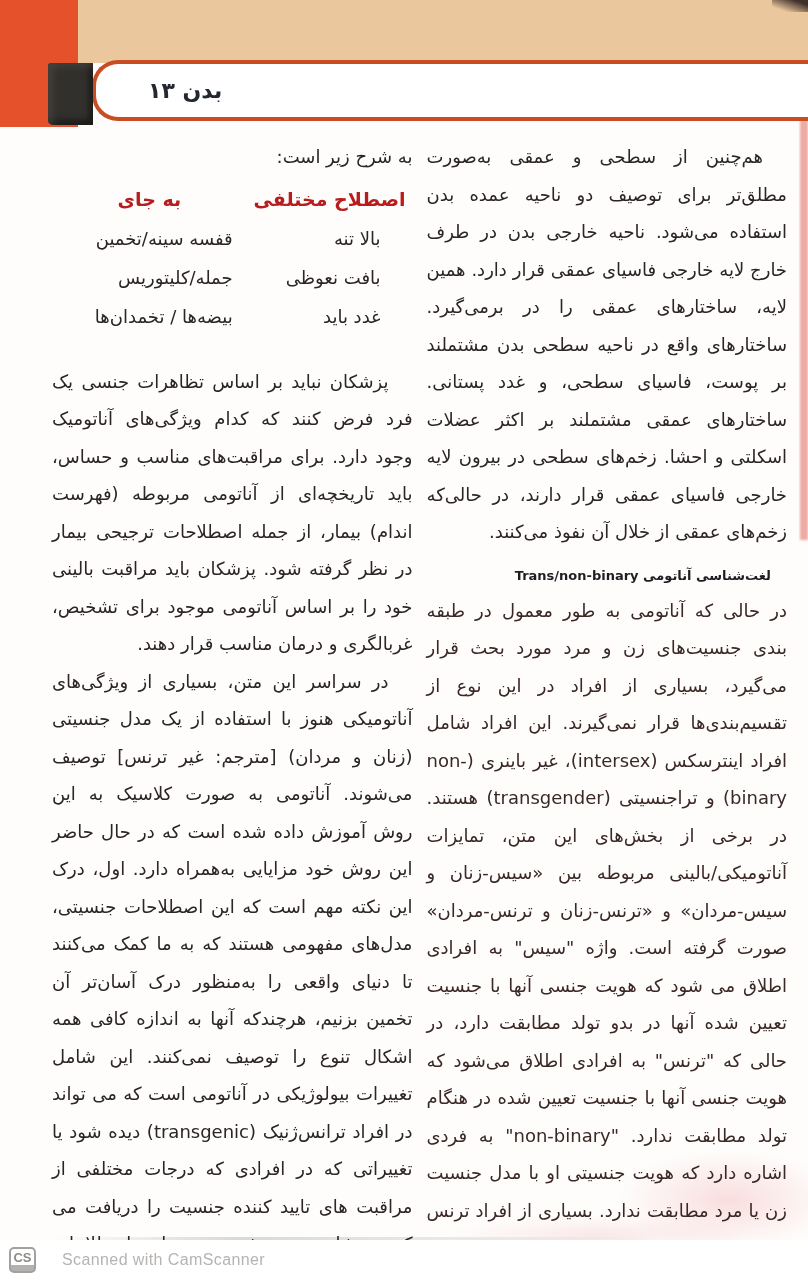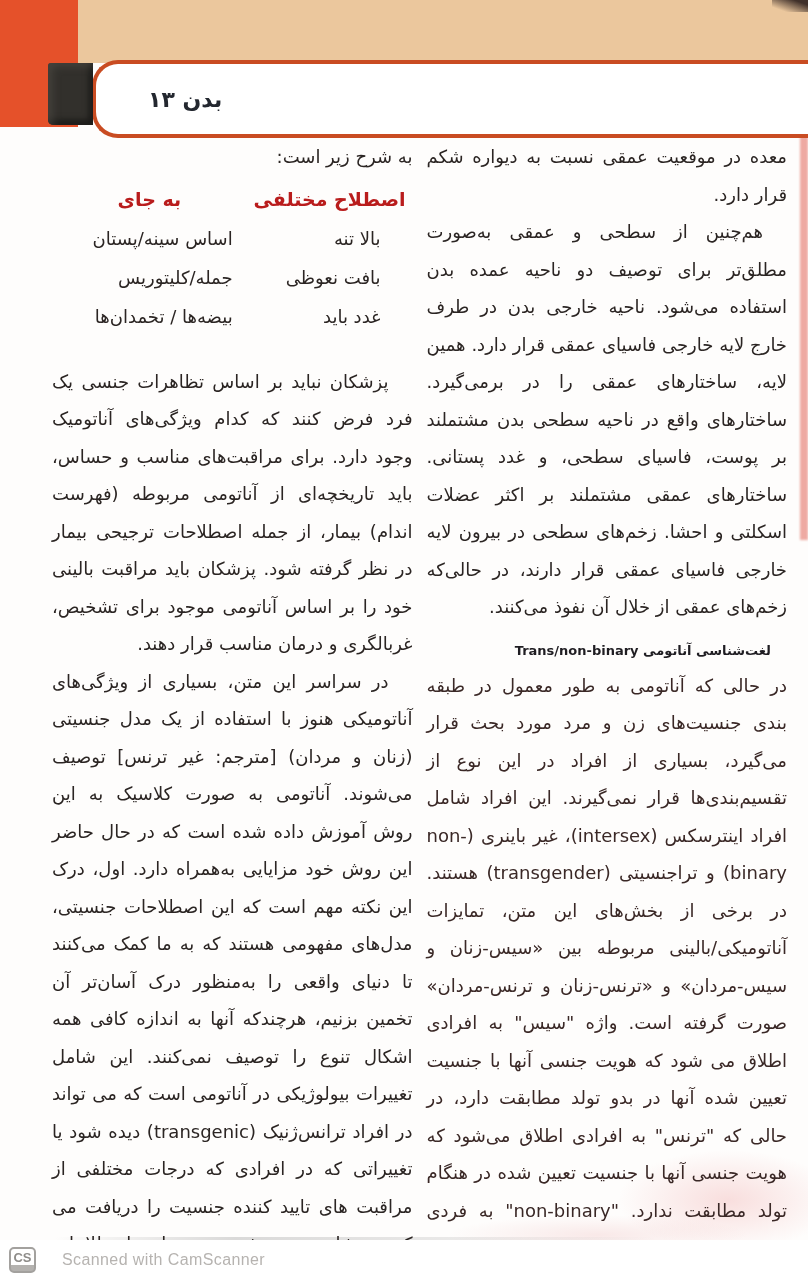--- a/index.html
+++ b/index.html
@@ -24,21 +24,21 @@
     height: 63px;
     background: #ebc79d;
   }
   .corner-shadow {
     position: absolute; right: 0; top: 0;
     width: 36px; height: 12px;
     background: linear-gradient(200deg, #40302a 20%, rgba(64,48,42,0) 80%);
   }
   .header-pill {
     position: absolute; left: 92px; top: 60px; right: 0;
-    height: 78px;
+    height: 61px;
     background: #ffffff;
     border-top: 4px solid #c94c22;
     border-bottom: 4px solid #c94c22;
     border-left: 4px solid #c94c22;
     border-radius: 26px 0 0 26px;
     display: flex; align-items: center;
     padding-left: 52px;
     z-index: 2;
   }
   .page-label {
@@ -178,40 +178,39 @@
   <div class="black-tab"></div>
 
   <div class="edge-pink"></div>
   <div class="blob-pink-1"></div>
   <div class="blob-pink-2"></div>
   <div class="footer-smudge"></div>
 
   <div class="content">
 
     <div class="col">
-      <p>معده در موقعیت عمقی نسبت به دیواره شکم قرار دارد.</p>
       <p class="indent">هم‌چنین از سطحی و عمقی به‌صورت مطلق‌تر برای توصیف دو ناحیه عمده بدن استفاده می‌شود. ناحیه خارجی بدن در طرف خارج لایه خارجی فاسیای عمقی قرار دارد. همین لایه، ساختارهای عمقی را در برمی‌گیرد. ساختارهای واقع در ناحیه سطحی بدن مشتملند بر پوست، فاسیای سطحی، و غدد پستانی. ساختارهای عمقی مشتملند بر اکثر عضلات اسکلتی و احشا. زخم‌های سطحی در بیرون لایه خارجی فاسیای عمقی قرار دارند، در حالی‌که زخم‌های عمقی از خلال آن نفوذ می‌کنند.</p>
       <h2 class="section-heading">لغت‌شناسی آناتومی Trans/non-binary</h2>
       <p class="tint-dark">در حالی که آناتومی به طور معمول در طبقه بندی جنسیت‌های زن و مرد مورد بحث قرار می‌گیرد، بسیاری از افراد در این نوع از تقسیم‌بندی‌ها قرار نمی‌گیرند. این افراد شامل افراد اینترسکس (intersex)، غیر باینری (non-binary) و تراجنسیتی (transgender) هستند. در برخی از بخش‌های این متن، تمایزات آناتومیکی/بالینی مربوطه بین «سیس-زنان و سیس-مردان» و «ترنس-زنان و ترنس-مردان» صورت گرفته است. واژه "سیس" به افرادی اطلاق می شود که هویت جنسی آنها با جنسیت تعیین شده آنها در بدو تولد مطابقت دارد، در حالی که "ترنس" به افرادی اطلاق می‌شود که هویت جنسی آنها با جنسیت تعیین شده در هنگام تولد مطابقت ندارد. "non-binary" به فردی اشاره دارد که هویت جنسیتی او با مدل جنسیت زن یا مرد مطابقت ندارد. بسیاری از افراد ترنس یا غیر باینری طیفی از مراقبت های تایید کننده جنسیت از جمله هورمون ها و جراحی را دریافت می‌کنند تا به اهداف خود برای تغییر جنسیت برسند و همین موضوع سبب تغییر آناتومی آنها می‌شود. اصطلاحات تشریحی در این متن این تعاریف را منعکس می‌کند (به عنوان مثال، "در زنان ترنس پس از واژینوپلاستی"). این تفاوت ها از نظر بالینی حائز اهمیت هستند و در افراد cisgender متفاوت هستند.</p>
 
     </div>
 
     <div class="col">
       <p class="table-intro">به شرح زیر است:</p>
       <table class="terms-table">
         <thead>
           <tr>
             <th>اصطلاح مختلفی</th>
             <th>به جای</th>
           </tr>
         </thead>
         <tbody>
           <tr>
             <td class="c1">بالا تنه</td>
-            <td class="c2">اساس سینه/پستان</td>
+            <td class="c2">قفسه سینه/تخمین</td>
           </tr>
           <tr>
             <td class="c1">بافت نعوظی</td>
             <td class="c2">جمله/کلیتوریس</td>
           </tr>
           <tr>
             <td class="c1">غدد باید</td>
             <td class="c2">بیضه‌ها / تخمدان‌ها</td>
           </tr>
         </tbody>

